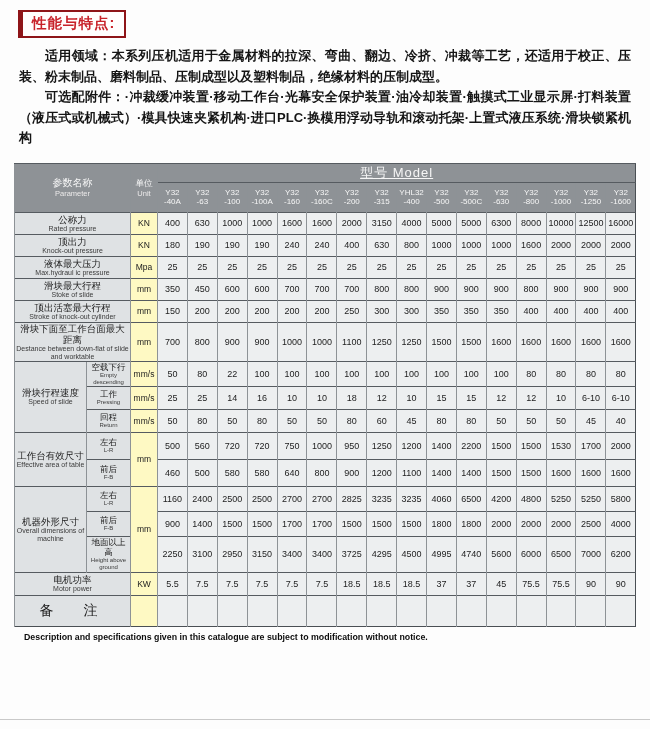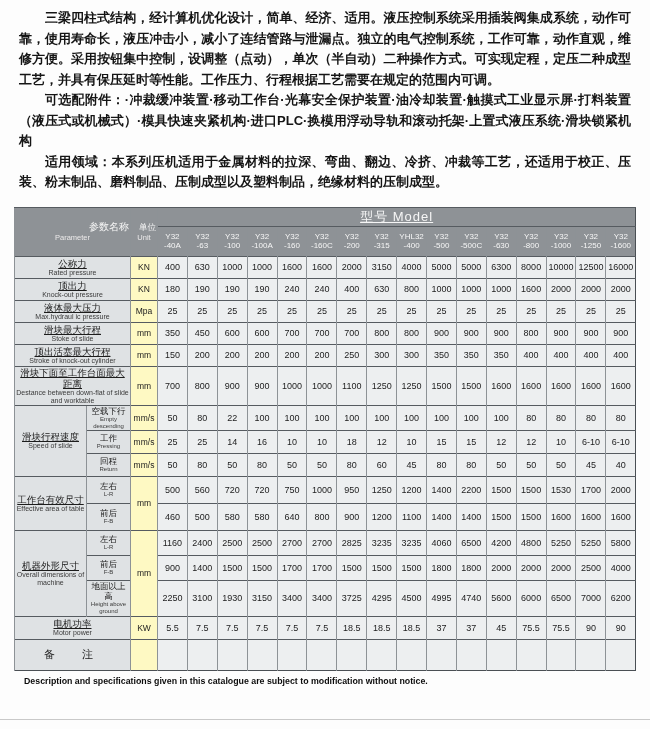--- a/index.html
+++ b/index.html
@@ -49,30 +49,30 @@
     vertical-align:middle;
     overflow:hidden;
   }
   th.hdr,td.hdr{
     background:#8e9296;
     color:#f6f6f6;
     font-weight:normal;
   }
   .model-span{height:15px;font-size:13px;letter-spacing:1px;text-decoration:underline;}
   .model-cell{height:29px;font-size:8px;line-height:9.5px;}
-  .hdr-corner .cn{font-size:10px;line-height:12px;text-align:right;}
+  .hdr-corner .cn{font-size:10px;line-height:12px;}
   .hdr-corner .en{font-size:7.5px;line-height:9px;color:#eceaea;}
   td.lab,td.glab,td.slab{background:#dfe2e4;}
-  td.lab .cn,td.glab .cn{font-size:9.5px;line-height:11px;color:#1c1c1c;text-decoration:underline;}
+  td.lab .cn,td.glab .cn{font-size:9.5px;line-height:11px;color:#1c1c1c;}
   td.lab .en,td.glab .en{font-size:7px;line-height:8px;color:#3a3a3a;}
   td.slab .cn{font-size:8.5px;line-height:10px;color:#1c1c1c;}
   td.slab .en{font-size:6px;line-height:7px;color:#3a3a3a;}
   td.unit{background:#fef9c3;font-size:8.5px;color:#222;}
   td.val{background:#edeff0;font-size:9px;color:#222;}
-  td.remark-lab{background:#dfe2e4;font-size:11px;letter-spacing:8px;color:#1c1c1c;height:30px;}
+  td.remark-lab{background:#dfe2e4;font-size:14px;letter-spacing:8px;color:#1c1c1c;height:30px;}
   tr.r-std{height:22px;}
   tr.r-tall{height:28px;}
   tr.r-speed{height:23px;}
   tr.r-area{height:27px;}
   tr.r-mach{height:25px;}
   tr.r-machh{height:36px;}
   tr.r-motor{height:23px;}
   
   .footer{
     margin:5px 0 0 24px;
@@ -85,25 +85,25 @@
     position:absolute;left:0;bottom:9px;
     width:650px;height:0;
     border-top:1.5px solid #c9c9c9;
   }
 </style>
 </head>
 <body>
 
 <div class="page">
 
+  <div class="badge">性能与特点:</div>
 
   <div class="bodytext">
-    <p>三梁四柱式结构，经计算机优化设计，简单、经济、适用。液压控制系统采用插装阀集成系统，动作可靠，使用寿命长，液压冲击小，减小了连结管路与泄漏点。独立的电气控制系统，工作可靠，动作直观，维修方便。采用按钮集中控制，设调整（点动），单次（半自动）二种操作方式。可实现定程，定压二种成型工艺，并具有保压延时等性能。工作压力、行程根据工艺需要在规定的范围内可调。</p>
+    <p>适用领域：本系列压机适用于金属材料的拉深、弯曲、翻边、冷挤、冲裁等工艺，还适用于校正、压装、粉末制品、磨料制品、压制成型以及塑料制品，绝缘材料的压制成型。</p>
     <p>可选配附件：·冲裁缓冲装置·移动工作台·光幕安全保护装置·油冷却装置·触摸式工业显示屏·打料装置（液压式或机械式）·模具快速夹紧机构·进口PLC·换模用浮动导轨和滚动托架·上置式液压系统·滑块锁紧机构</p>
-    <p>适用领域：本系列压机适用于金属材料的拉深、弯曲、翻边、冷挤、冲裁等工艺，还适用于校正、压装、粉末制品、磨料制品、压制成型以及塑料制品，绝缘材料的压制成型。</p>
   </div>
 
   <div class="spec-wrap">
     <table class="spec" id="spec-table">
         <colgroup>
           <col style="width:72px">
           <col style="width:44px">
           <col style="width:27px">
           <col style="width:29.9px">
           <col style="width:29.9px">
@@ -461,21 +461,21 @@
             <td class="val">2500</td>
             <td class="val">4000</td>
           </tr>
           <tr class="r-machh">
             <td class="slab">
               <div class="cn">地面以上高</div>
               <div class="en">Height above ground</div>
             </td>
             <td class="val">2250</td>
             <td class="val">3100</td>
-            <td class="val">1930</td>
+            <td class="val">2950</td>
             <td class="val">3150</td>
             <td class="val">3400</td>
             <td class="val">3400</td>
             <td class="val">3725</td>
             <td class="val">4295</td>
             <td class="val">4500</td>
             <td class="val">4995</td>
             <td class="val">4740</td>
             <td class="val">5600</td>
             <td class="val">6000</td>

